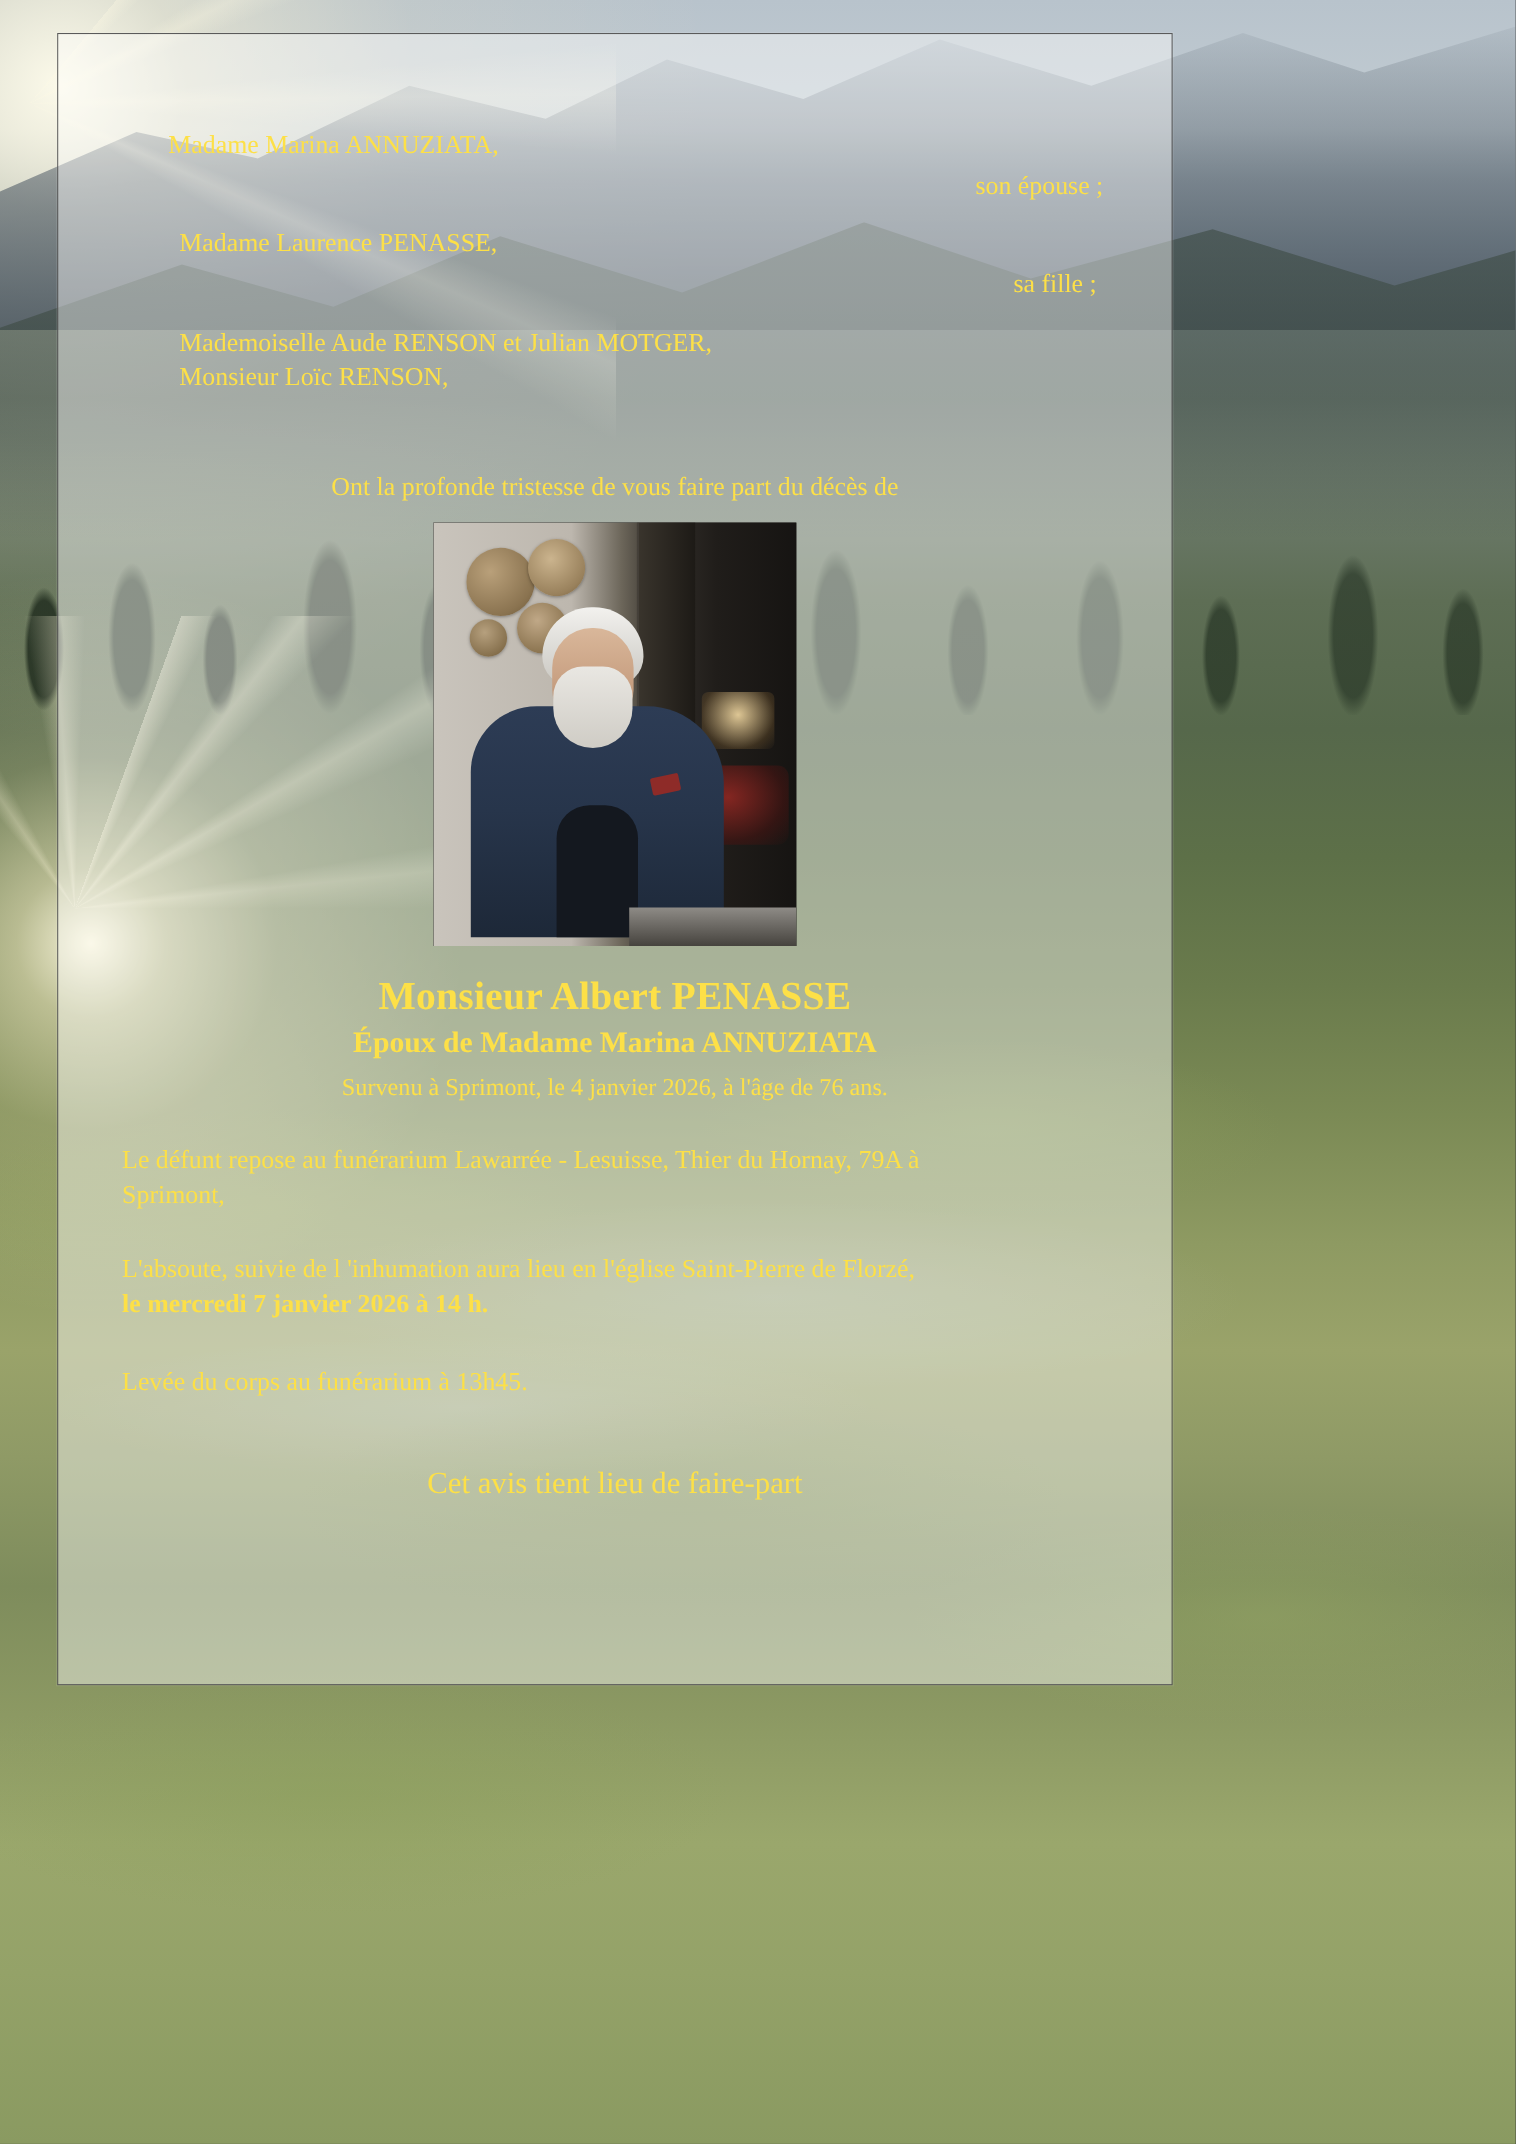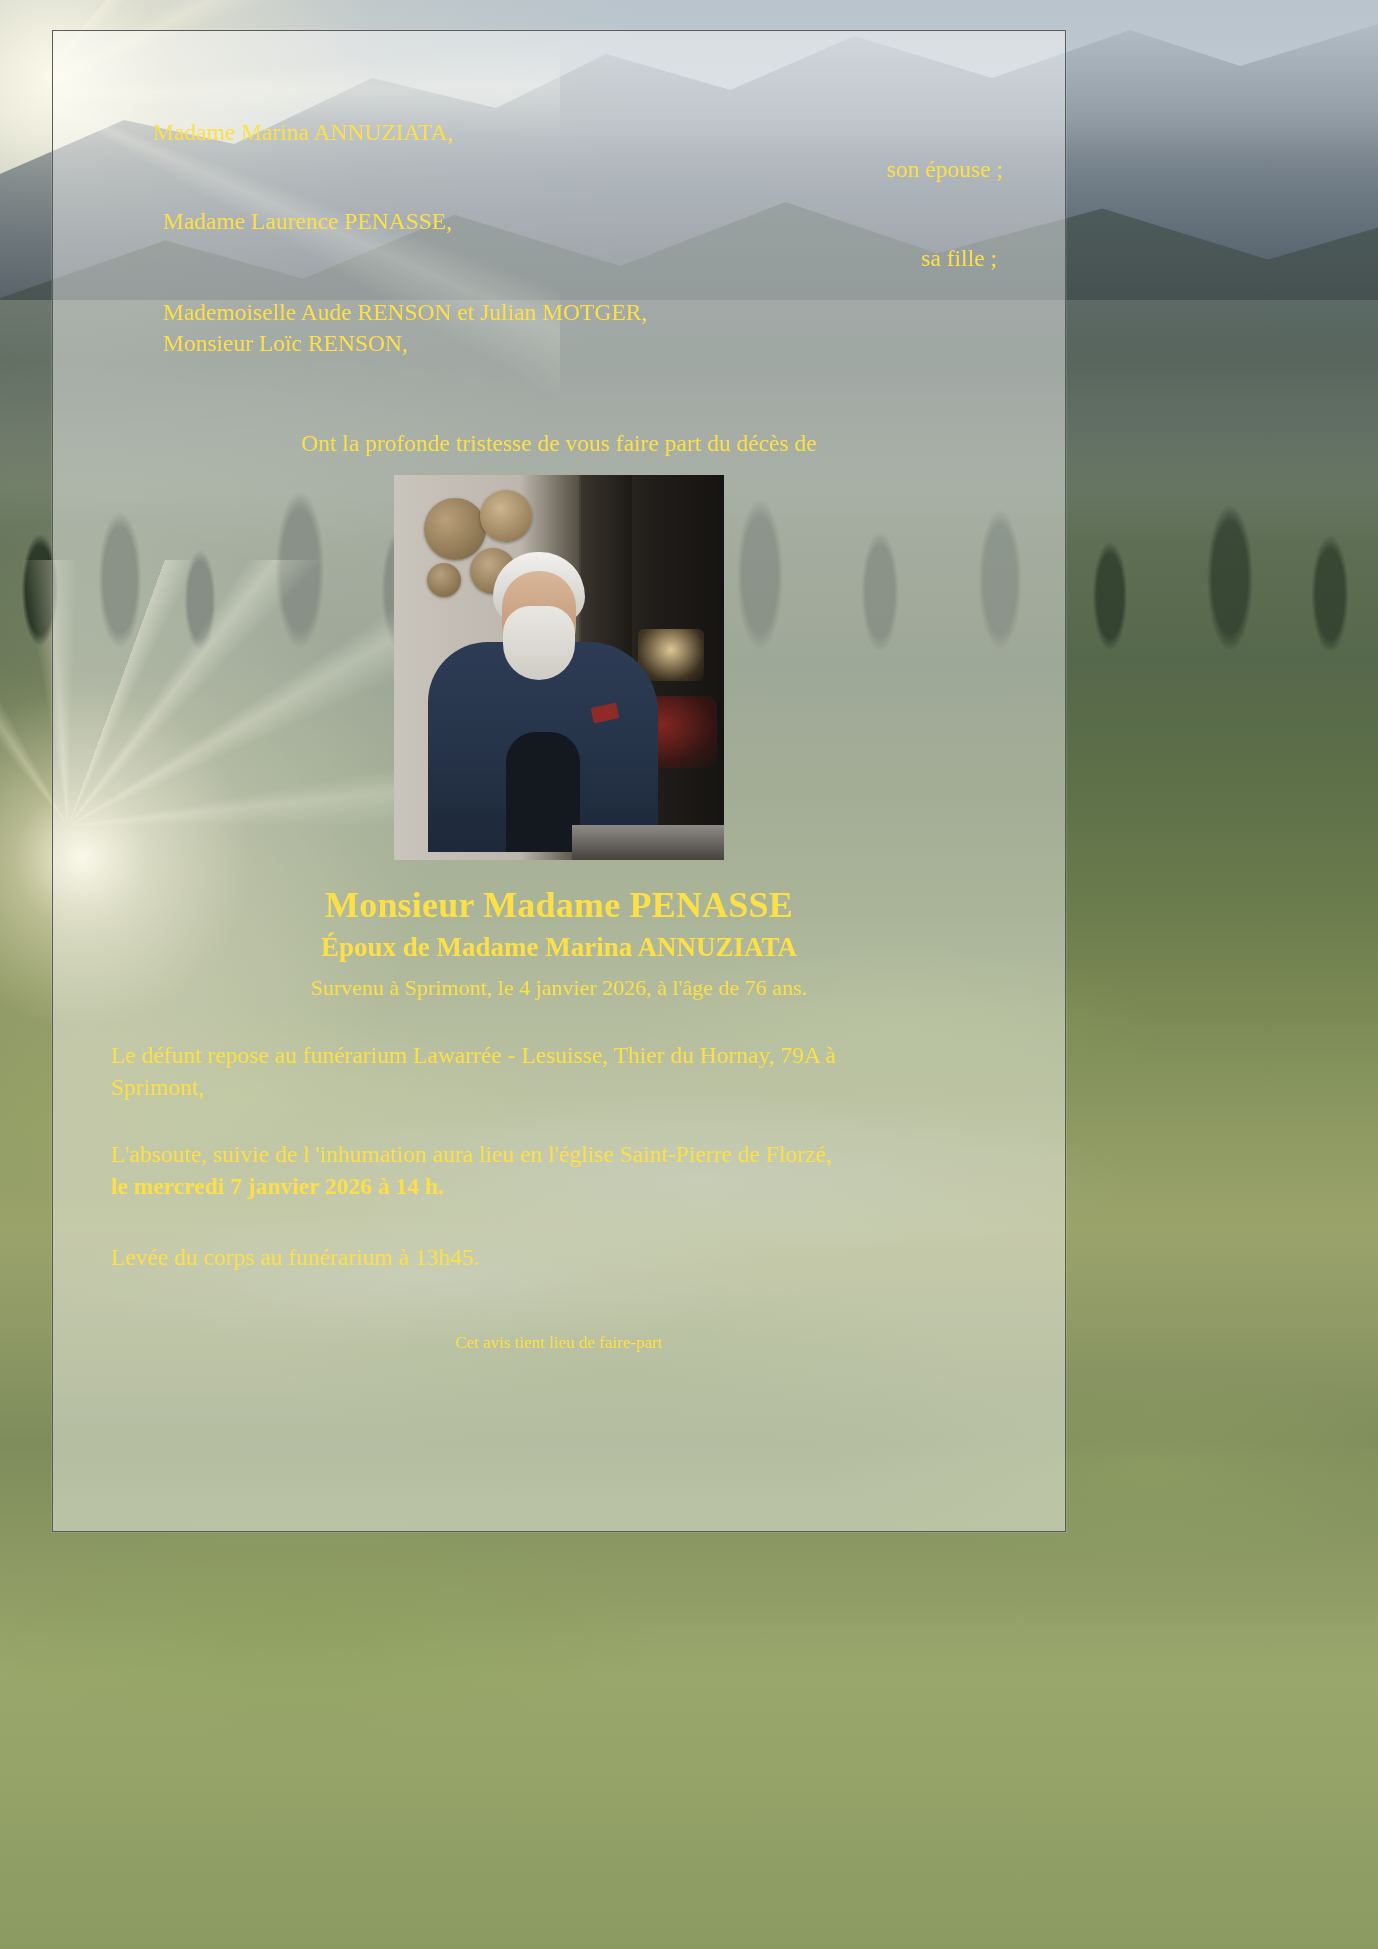--- a/index.html
+++ b/index.html
@@ -296,21 +296,21 @@
     margin: 38px 0 0 0;
     text-align: left;
     font-size: 23.5px;
     line-height: 1.38;
   }
   .para.small-gap { margin-top: 34px; }
   .bold { font-weight: bold; }
   .closing {
     margin: 60px 0 0 0;
     text-align: center;
-    font-size: 17px;
+    font-size: 28px;
   }
 </style>
 </head>
 <body>
 
 <div class="page">
 
   <div class="bg">
     <div class="ridge ridge1"></div>
     <div class="ridge ridge2"></div>
@@ -350,21 +350,21 @@
           <div class="p-body"></div>
           <div class="p-inner"></div>
           <div class="p-pocket"></div>
           <div class="p-hair"></div>
           <div class="p-face"></div>
           <div class="p-beard"></div>
           <div class="p-table"></div>
         </div>
       </div>
 
-      <p class="name">Monsieur Madame PENASSE</p>
+      <p class="name">Monsieur Albert PENASSE</p>
       <p class="spouse">Époux de Madame Marina ANNUZIATA</p>
       <p class="survenu">Survenu à Sprimont, le 4 janvier 2026, à l'âge de 76 ans.</p>
 
       <p class="para">Le défunt repose au funérarium Lawarrée - Lesuisse, Thier du Hornay, 79A à</p>
       <p class="para" style="margin-top:0">Sprimont,</p>
 
       <p class="para small-gap">L'absoute, suivie de l 'inhumation aura lieu en l'église Saint-Pierre de Florzé,</p>
       <p class="para bold" style="margin-top:0">le mercredi 7 janvier 2026 à 14 h.</p>
 
       <p class="para">Levée du corps au funérarium à 13h45.</p>

